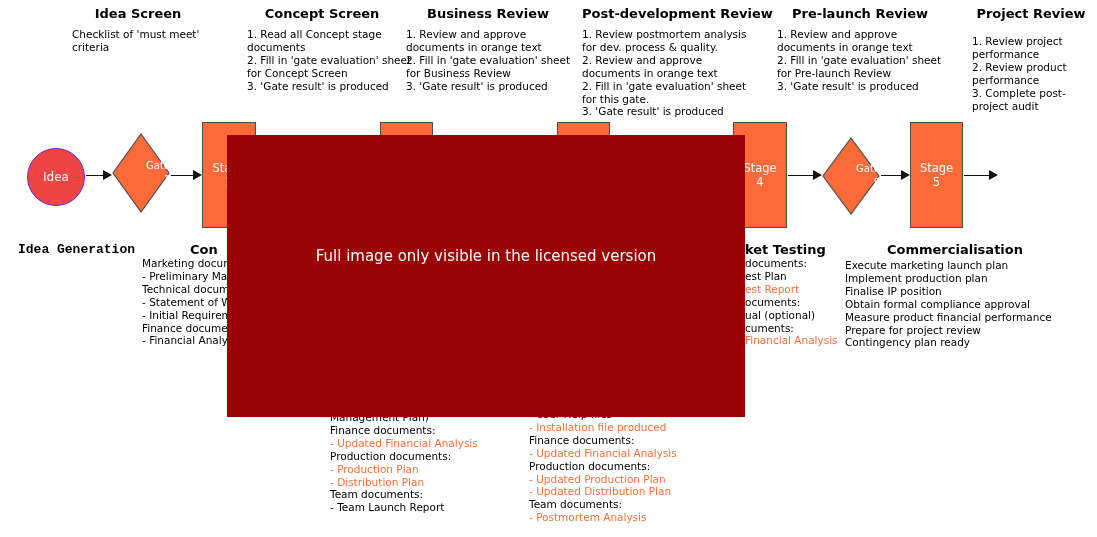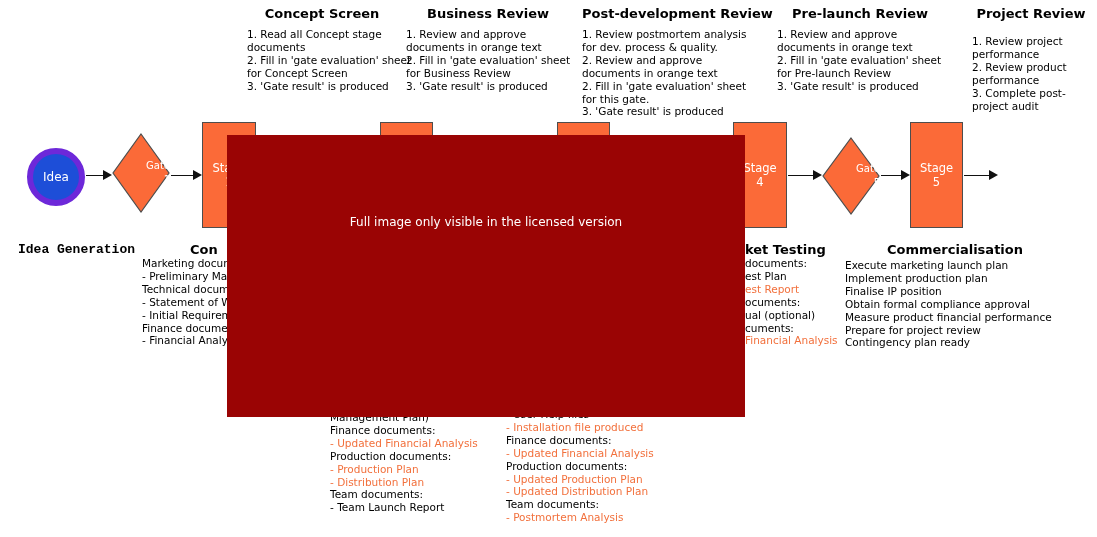--- a/index.html
+++ b/index.html
@@ -8,21 +8,21 @@
     position:relative; width:1097px; height:537px; background:#ffffff;
     font-family:"DejaVu Sans","Liberation Sans",sans-serif; color:#000;
     overflow:hidden;
   }
   .abs { position:absolute; }
   .sec-title { font-weight:bold; font-size:13px; text-align:center; white-space:nowrap; }
   .sec-lines .ln { font-size:10.5px; line-height:12.9px; white-space:nowrap; color:#000; }
   .sec-lines .ln.orange { color:#F2703C; }
   
   .circle {
-    border-radius:50%; background:#1d4ed8; border:6px solid #6d28d9;
+    border-radius:50%; background:#ef4444; border:1px solid #6d28d9;
     display:flex; align-items:center; justify-content:center;
     color:#fff; font-size:12px;
   }
   .stage-rect {
     background:#FB6A38; border:1px solid #4d4d4d;
     display:flex; flex-direction:column; align-items:center; justify-content:center;
     color:#fff; font-size:11.5px; line-height:14px; text-align:center;
   }
   .diamond-wrap { display:flex; align-items:center; justify-content:center; }
   .diamond-label {
@@ -33,29 +33,36 @@
   .ahead {
     position:absolute; width:0; height:0; top:170px;
     border-left:9px solid #111; border-top:5px solid transparent; border-bottom:5px solid transparent;
   }
   
   .overlay {
     position:absolute; left:227px; top:135px; width:518px; height:282px;
     background:#9A0404; z-index:10;
   }
   .overlay-msg {
-    position:absolute; top:80px; left:0; width:100%; text-align:center;
-    color:#ffffff; font-size:12px;
+    position:absolute; top:112px; left:0; width:100%; text-align:center;
+    color:#ffffff; font-size:15px;
   }
 </style>
 </head>
 <body>
 
 <div class="canvas">
 
+  <div class="abs" style="left:72px; top:6px; width:132px;">
+    <div class="sec-title">Idea Screen</div>
+    <div class="sec-lines" style="margin-top:7px;">
+        <div class="ln">Checklist of 'must meet'</div>
+        <div class="ln">criteria</div>
+      </div>
+  </div>
   <div class="abs" style="left:247px; top:6px; width:150px;">
     <div class="sec-title">Concept Screen</div>
     <div class="sec-lines" style="margin-top:7px;">
         <div class="ln">1. Read all Concept stage</div>
         <div class="ln">documents</div>
         <div class="ln">2. Fill in 'gate evaluation' sheet</div>
         <div class="ln">for Concept Screen</div>
         <div class="ln">3. 'Gate result' is produced</div>
       </div>
   </div>
@@ -205,21 +212,21 @@
       <div class="ln">Management Plan)</div>
       <div class="ln">Finance documents:</div>
       <div class="ln orange">- Updated Financial Analysis</div>
       <div class="ln">Production documents:</div>
       <div class="ln orange">- Production Plan</div>
       <div class="ln orange">- Distribution Plan</div>
       <div class="ln">Team documents:</div>
       <div class="ln">- Team Launch Report</div>
     </div>
 
-  <div class="sec-lines abs" style="left:506px; top:408px;">
+  <div class="sec-lines abs" style="left:529px; top:408px;">
       <div class="ln">- User Help files</div>
       <div class="ln orange">- Installation file produced</div>
       <div class="ln">Finance documents:</div>
       <div class="ln orange">- Updated Financial Analysis</div>
       <div class="ln">Production documents:</div>
       <div class="ln orange">- Updated Production Plan</div>
       <div class="ln orange">- Updated Distribution Plan</div>
       <div class="ln">Team documents:</div>
       <div class="ln orange">- Postmortem Analysis</div>
     </div>

